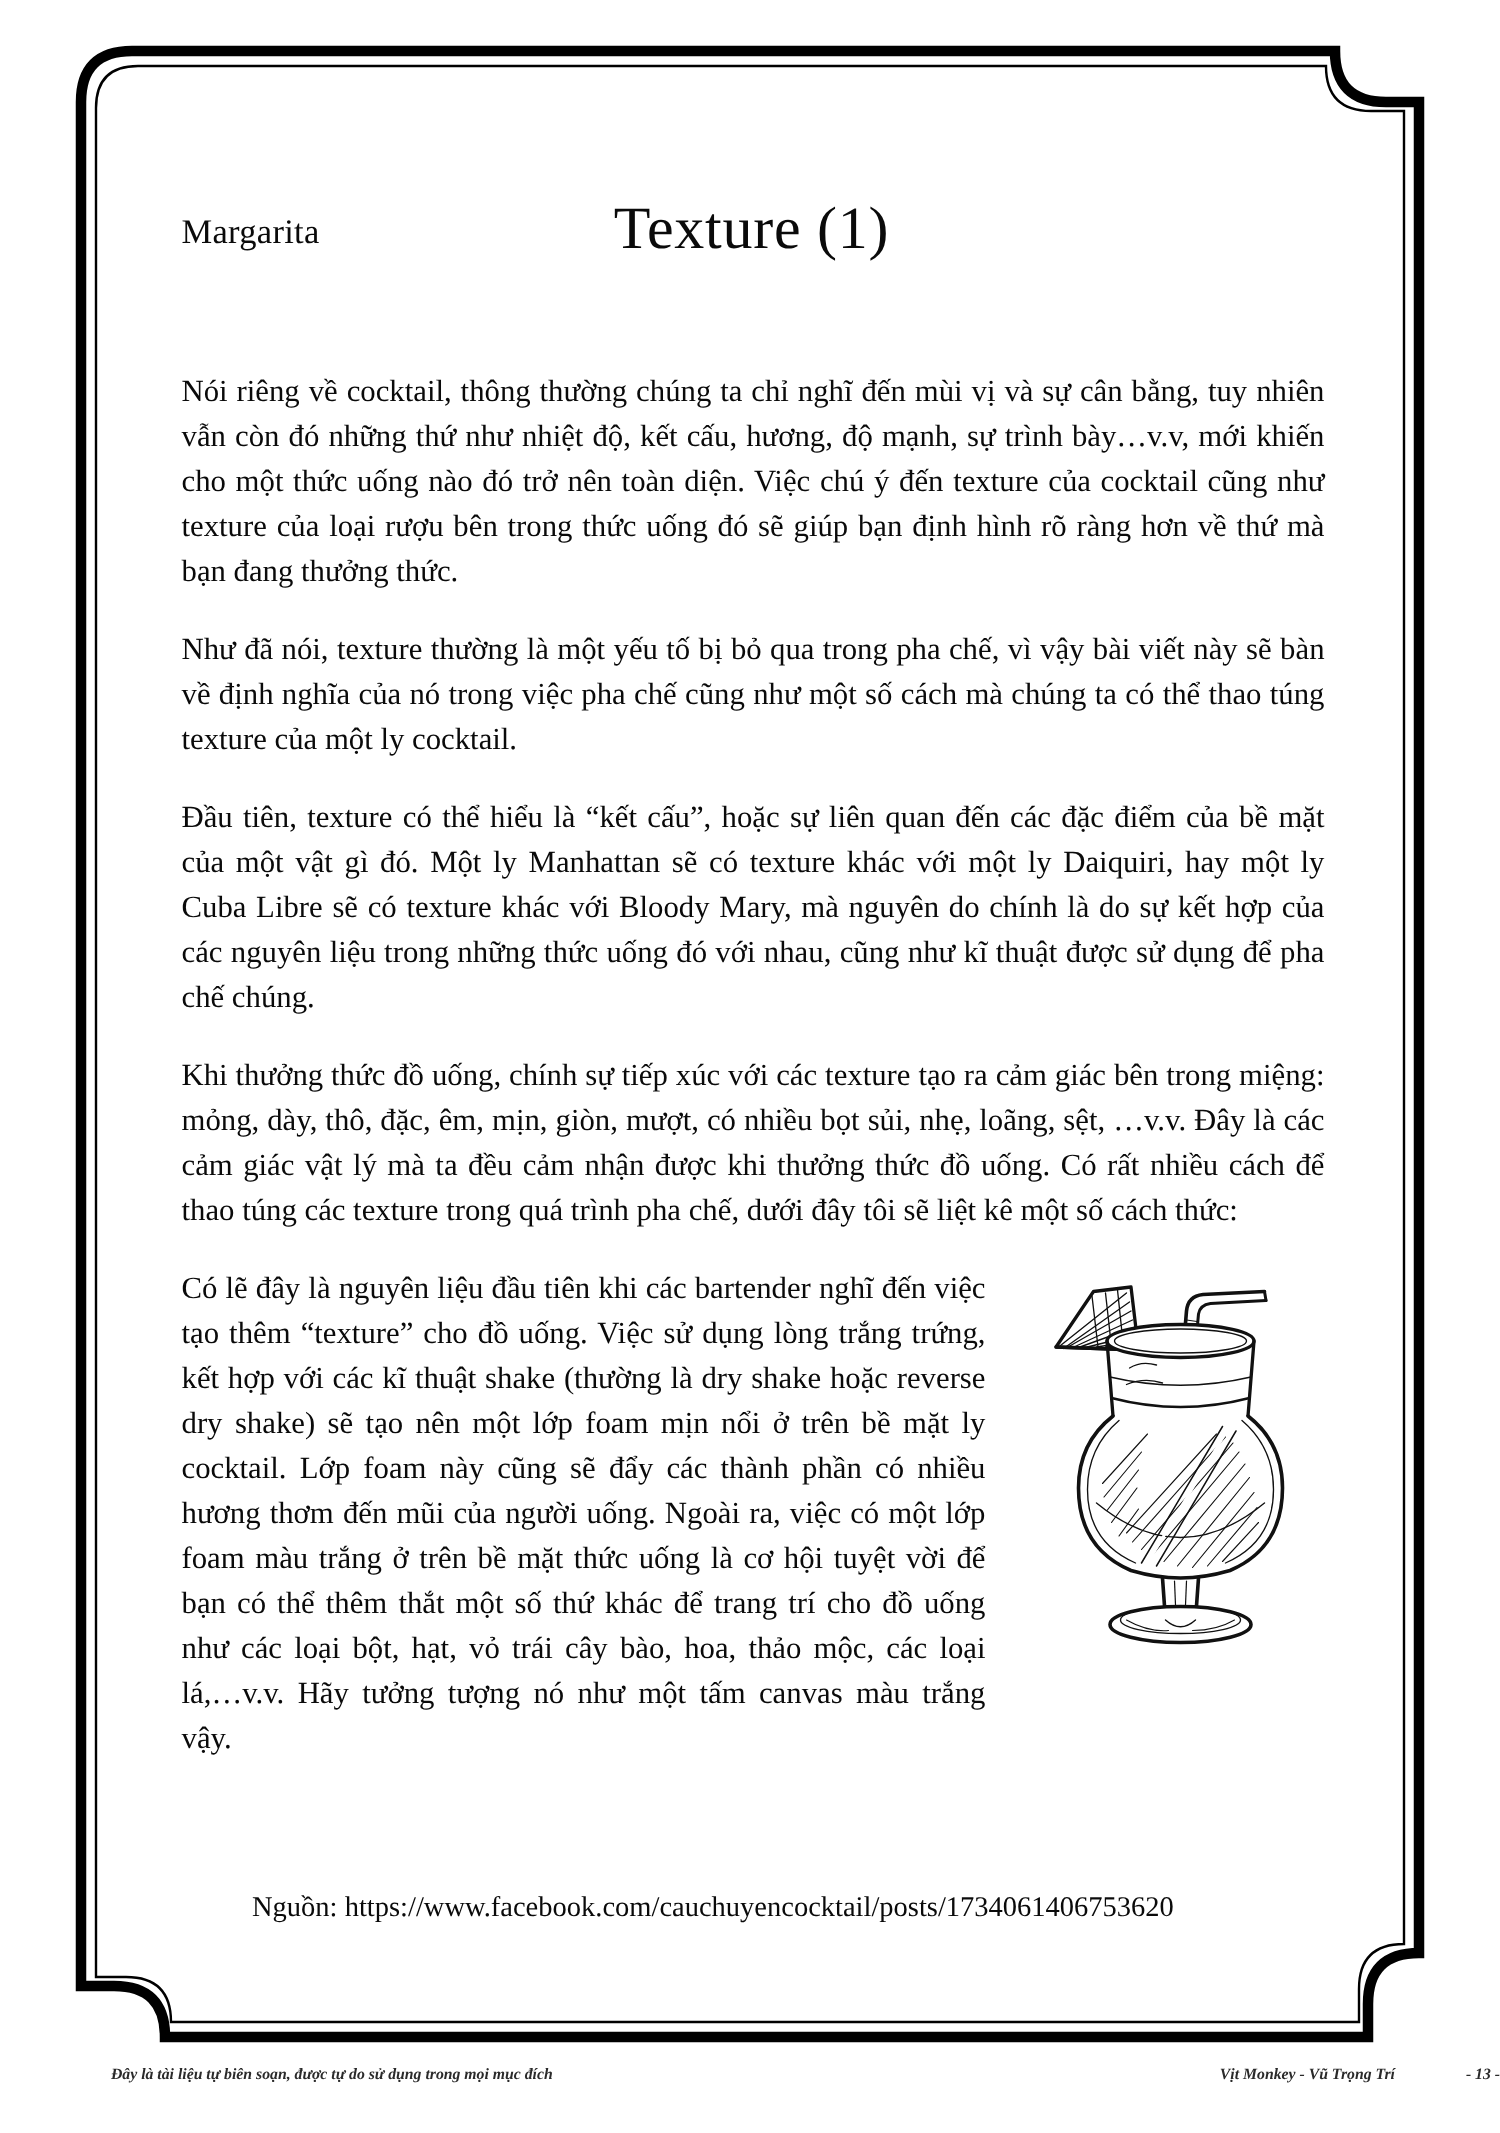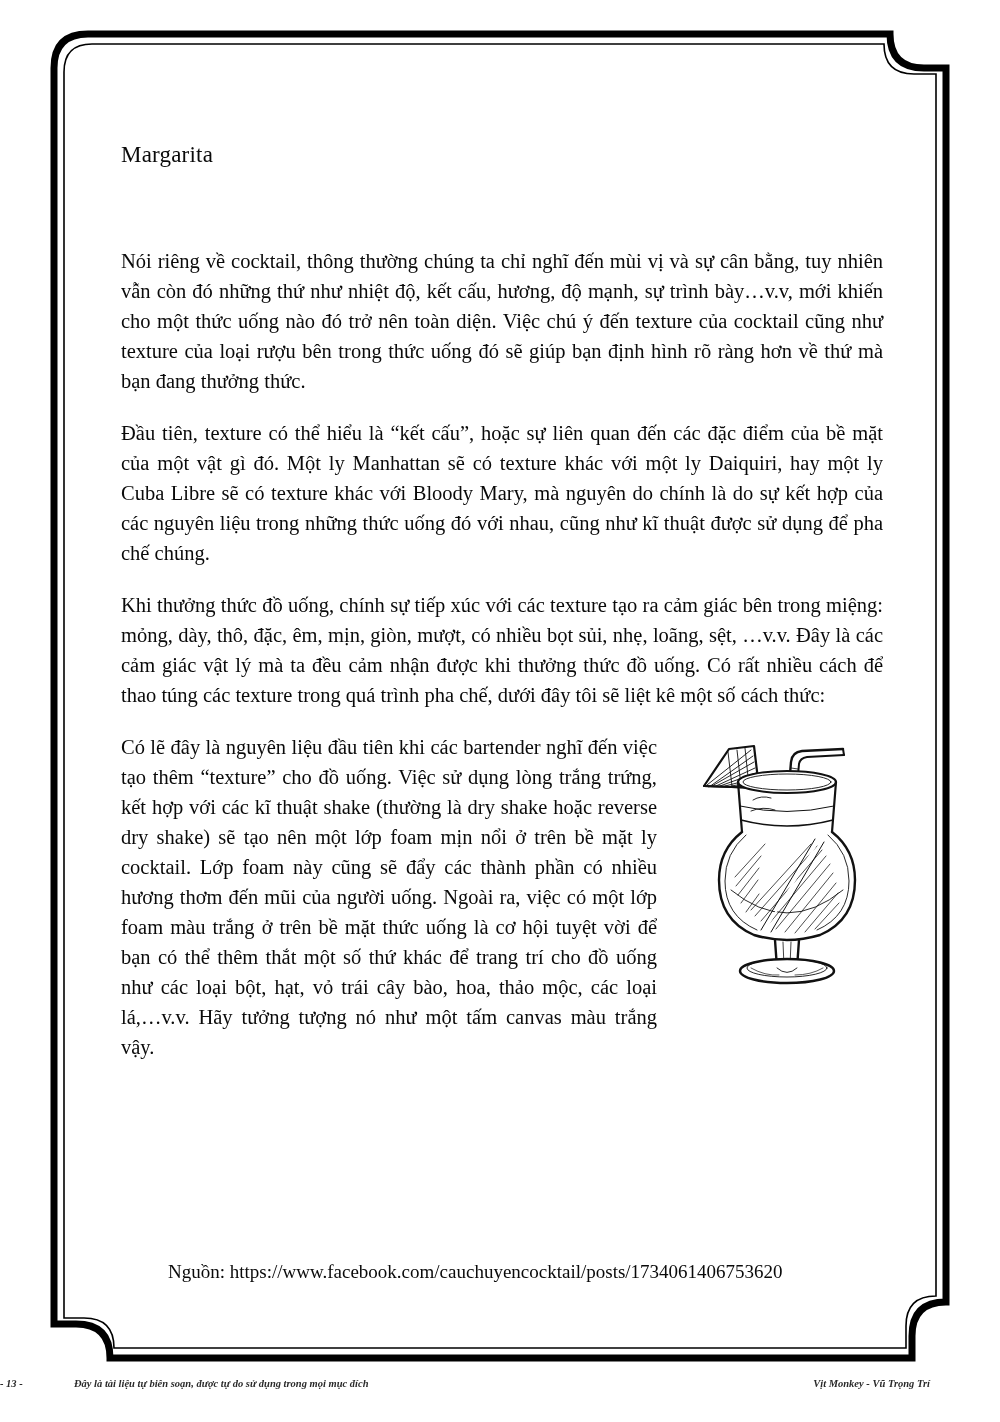--- a/index.html
+++ b/index.html
@@ -149,21 +149,21 @@
     font-style: italic;
     font-weight: bold;
     color: #2a2a2a;
     white-space: nowrap;
   }
   .footer-center {
     position: absolute;
     left: 0;
     top: 4px;
     width: 1000px;
-    text-align: left;
+    text-align: right;
     font-size: 10.5px;
     font-style: italic;
     font-weight: bold;
     color: #2a2a2a;
   }
   .footer-right {
     position: absolute;
     right: 70px;
     top: 4px;
     font-size: 10.5px;
@@ -206,25 +206,27 @@
              Q 66 1290 36 1290
              L 16 1290
              Z" stroke="#000000" stroke-width="1.6" fill="none" stroke-linejoin="miter"></path>
   </svg>
 </div>
 
 <div class="content">
 
   <div class="header">
     <div class="header-kicker">Margarita</div>
+    <div class="header-title">Texture (1)</div>
   </div>
 
   <div class="body-text">
 
     <p class="para">Nói riêng về cocktail, thông thường chúng ta chỉ nghĩ đến mùi vị và sự cân bằng, tuy nhiên vẫn còn đó những thứ như nhiệt độ, kết cấu, hương, độ mạnh, sự trình bày…v.v, mới khiến cho một thức uống nào đó trở nên toàn diện. Việc chú ý đến texture của cocktail cũng như texture của loại rượu bên trong thức uống đó sẽ giúp bạn định hình rõ ràng hơn về thứ mà bạn đang thưởng thức.</p>
+    <p class="para">Như đã nói, texture thường là một yếu tố bị bỏ qua trong pha chế, vì vậy bài viết này sẽ bàn về định nghĩa của nó trong việc pha chế cũng như một số cách mà chúng ta có thể thao túng texture của một ly cocktail.</p>
     <p class="para">Đầu tiên, texture có thể hiểu là “kết cấu”, hoặc sự liên quan đến các đặc điểm của bề mặt của một vật gì đó. Một ly Manhattan sẽ có texture khác với một ly Daiquiri, hay một ly Cuba Libre sẽ có texture khác với Bloody Mary, mà nguyên do chính là do sự kết hợp của các nguyên liệu trong những thức uống đó với nhau, cũng như kĩ thuật được sử dụng để pha chế chúng.</p>
     <p class="para">Khi thưởng thức đồ uống, chính sự tiếp xúc với các texture tạo ra cảm giác bên trong miệng: mỏng, dày, thô, đặc, êm, mịn, giòn, mượt, có nhiều bọt sủi, nhẹ, loãng, sệt, …v.v. Đây là các cảm giác vật lý mà ta đều cảm nhận được khi thưởng thức đồ uống. Có rất nhiều cách để thao túng các texture trong quá trình pha chế, dưới đây tôi sẽ liệt kê một số cách thức:</p>
 
     <div class="section-one">
       <div class="col">
         <p>Có lẽ đây là nguyên liệu đầu tiên khi các bartender nghĩ đến việc tạo thêm “texture” cho đồ uống. Việc sử dụng lòng trắng trứng, kết hợp với các kĩ thuật shake (thường là dry shake hoặc reverse dry shake) sẽ tạo nên một lớp foam mịn nổi ở trên bề mặt ly cocktail. Lớp foam này cũng sẽ đẩy các thành phần có nhiều hương thơm đến mũi của người uống. Ngoài ra, việc có một lớp foam màu trắng ở trên bề mặt thức uống là cơ hội tuyệt vời để bạn có thể thêm thắt một số thứ khác để trang trí cho đồ uống như các loại bột, hạt, vỏ trái cây bào, hoa, thảo mộc, các loại lá,…v.v. Hãy tưởng tượng nó như một tấm canvas màu trắng vậy.</p>
       </div>
 
       <div class="illustration">
         <svg width="210" height="245" viewBox="0 0 210 245" xmlns="http://www.w3.org/2000/svg">

